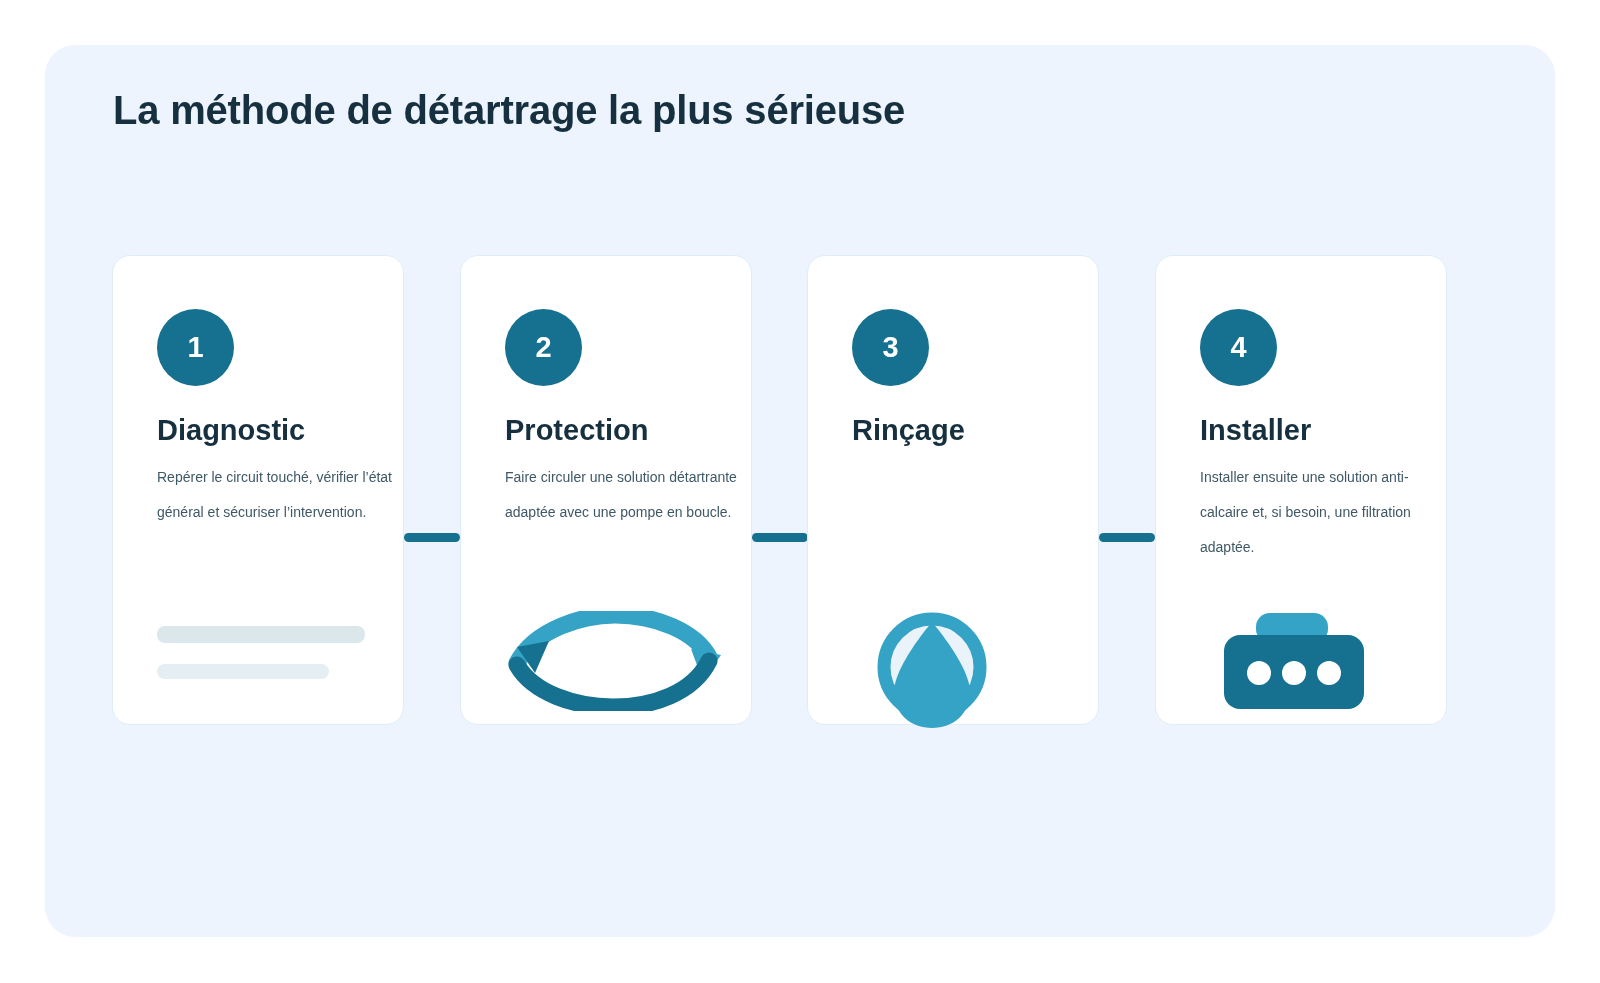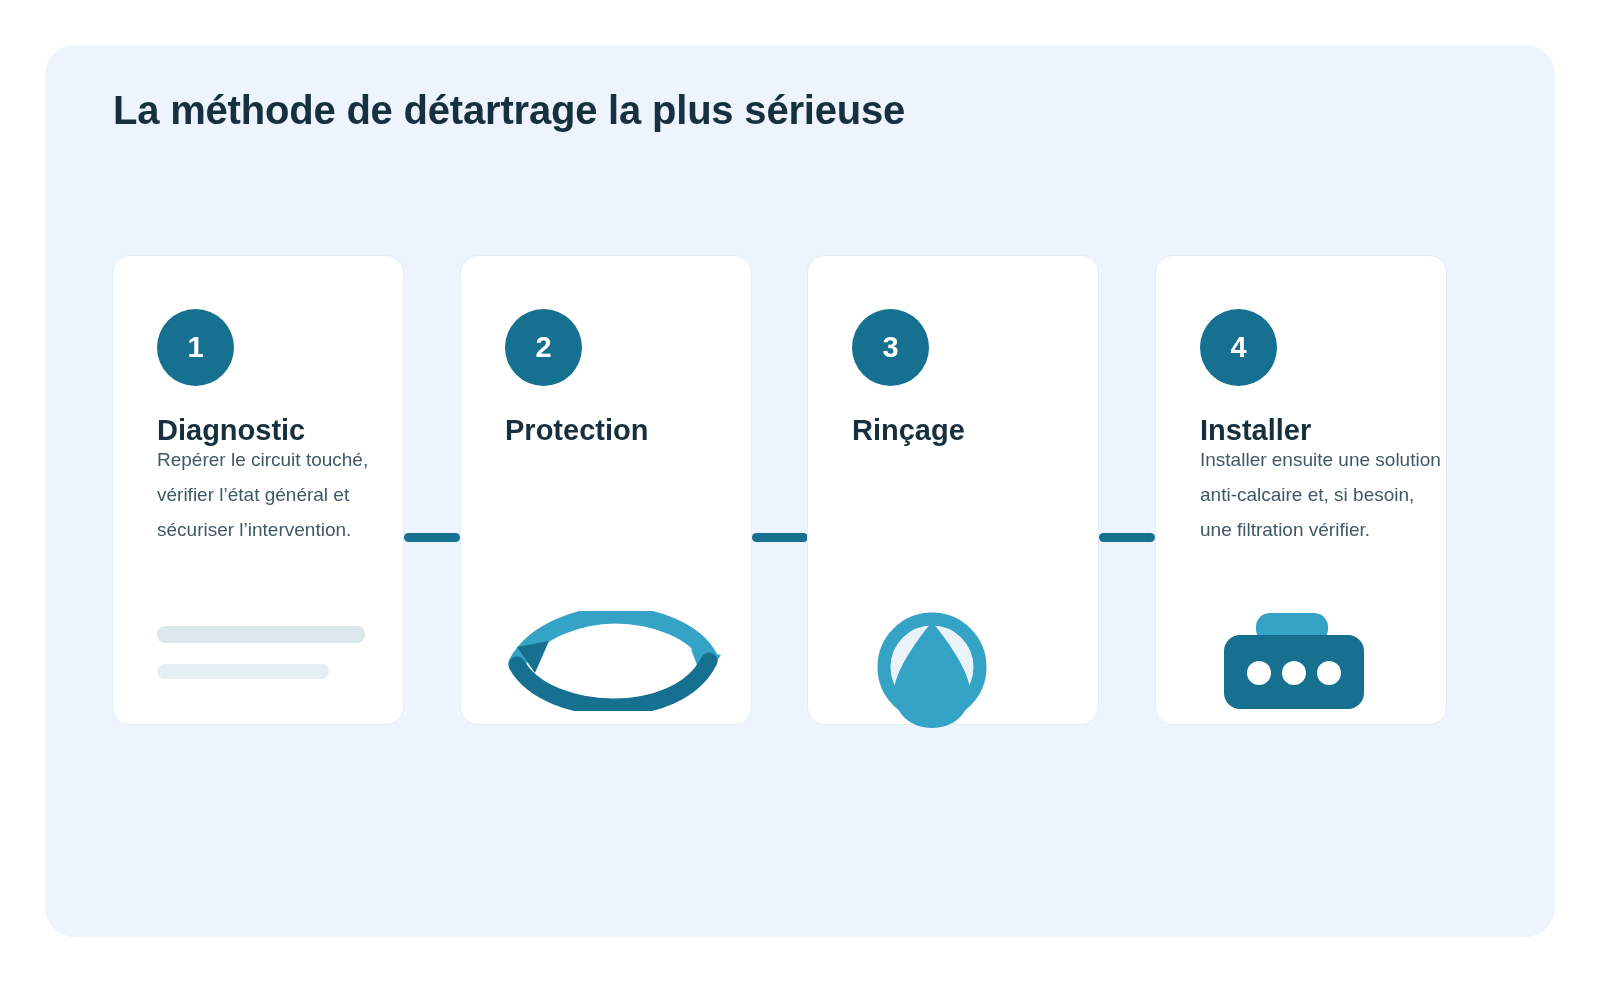--- a/index.html
+++ b/index.html
@@ -101,23 +101,23 @@
     font-size: 29px;
     font-weight: bold;
     color: #16303f;
     white-space: nowrap;
     margin-top: 16px;
   }
 
   .card-text {
     position: absolute;
     left: 0;
-    top: 186px;
+    top: 204px;
     width: 246px;
-    font-size: 19px;
+    font-size: 14px;
     line-height: 35px;
     color: #3f5866;
   }
 
   
   .icon-slot {
     position: absolute;
     left: 0;
     top: 355px;
     width: 248px;
@@ -181,20 +181,21 @@
           <div class="skel skel-1"></div>
           <div class="skel skel-2"></div>
         </div>
       </div>
     </div>
 
     <div class="card card-1">
       <div class="card-inner">
         <div class="badge">2</div>
         <div class="card-title">Protection</div>
+        <div class="card-text">Faire circuler une solution détartrante adaptée avec une pompe en boucle.</div>
         <div class="icon-slot">
           <svg class="icon-svg" width="216" height="100" viewBox="0 0 216 100" aria-hidden="true">
 
             <path d="M12 52 C 30 18, 78 4, 110 4 C 150 4, 190 20, 204 46" fill="none" stroke="#34a3c6" stroke-width="17" stroke-linecap="round"></path>
             <polygon points="186,38 216,44 198,70" fill="#34a3c6"></polygon>
 
             <path d="M204 50 C 188 82, 148 96, 108 96 C 70 96, 28 82, 12 54" fill="none" stroke="#16708f" stroke-width="17" stroke-linecap="round"></path>
             <polygon points="30,62 12,36 44,30" fill="#16708f"></polygon>
           </svg>
         </div>
@@ -212,21 +213,21 @@
                      C 41 124, 24 110, 24 88 C 24 62, 62 18, 62 18 Z" fill="#34a3c6"></path>
           </svg>
         </div>
       </div>
     </div>
 
     <div class="card card-3">
       <div class="card-inner">
         <div class="badge">4</div>
         <div class="card-title">Installer</div>
-        <div class="card-text">Installer ensuite une solution anti-calcaire et, si besoin, une filtration vérifier.</div>
+        <div class="card-text">Installer ensuite une solution anti-calcaire et, si besoin, une filtration adaptée.</div>
         <div class="icon-slot">
           <svg class="icon-svg" width="152" height="110" viewBox="0 0 152 110" style="position:absolute; left:18px; top:2px;" aria-hidden="true">
             <rect x="38" y="0" width="72" height="30" rx="14" fill="#34a3c6"></rect>
             <rect x="6" y="22" width="140" height="74" rx="16" fill="#16708f"></rect>
             <circle cx="41" cy="60" r="12" fill="#ffffff"></circle>
             <circle cx="76" cy="60" r="12" fill="#ffffff"></circle>
             <circle cx="111" cy="60" r="12" fill="#ffffff"></circle>
           </svg>
         </div>
       </div>

